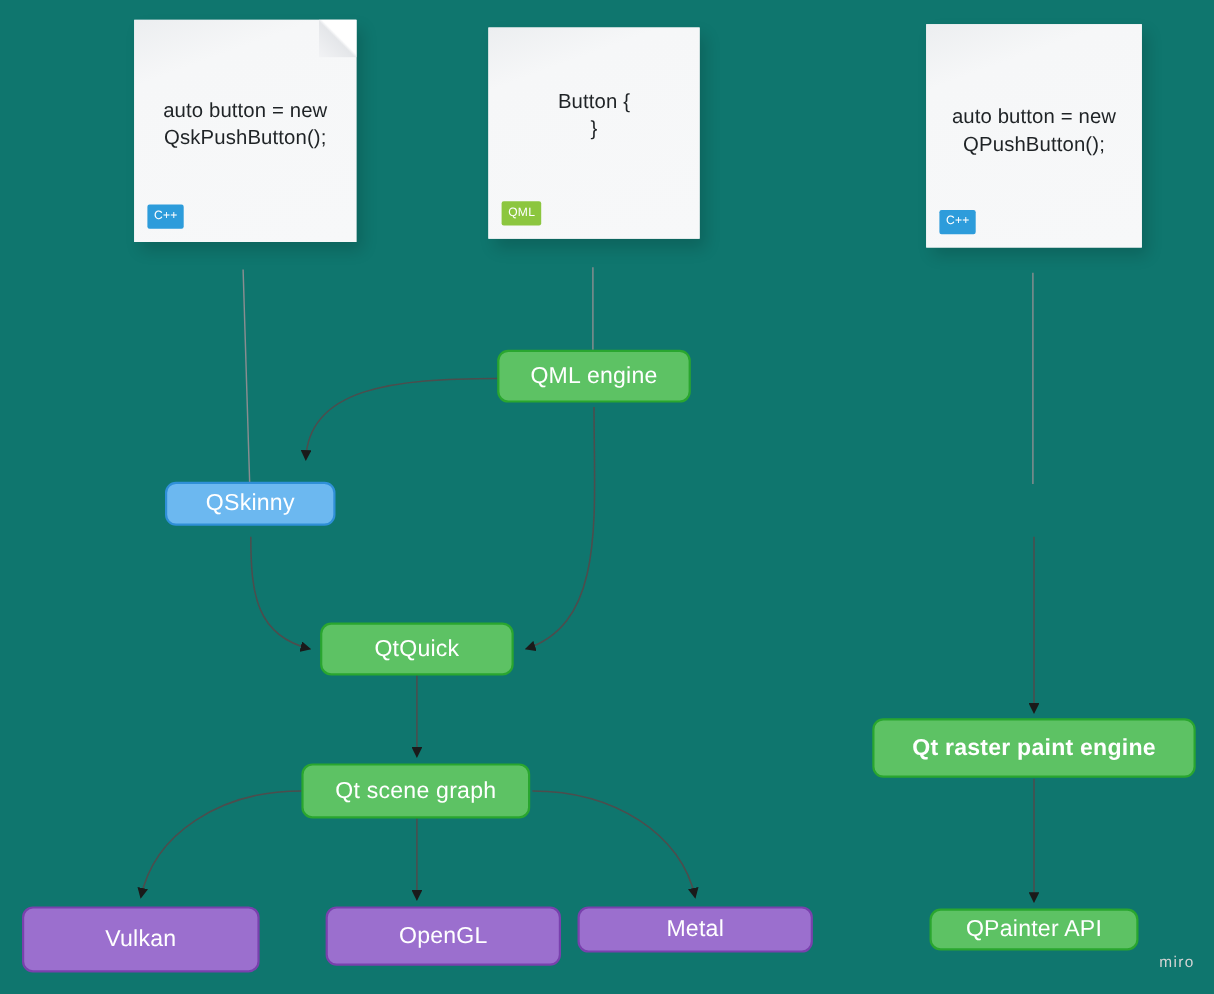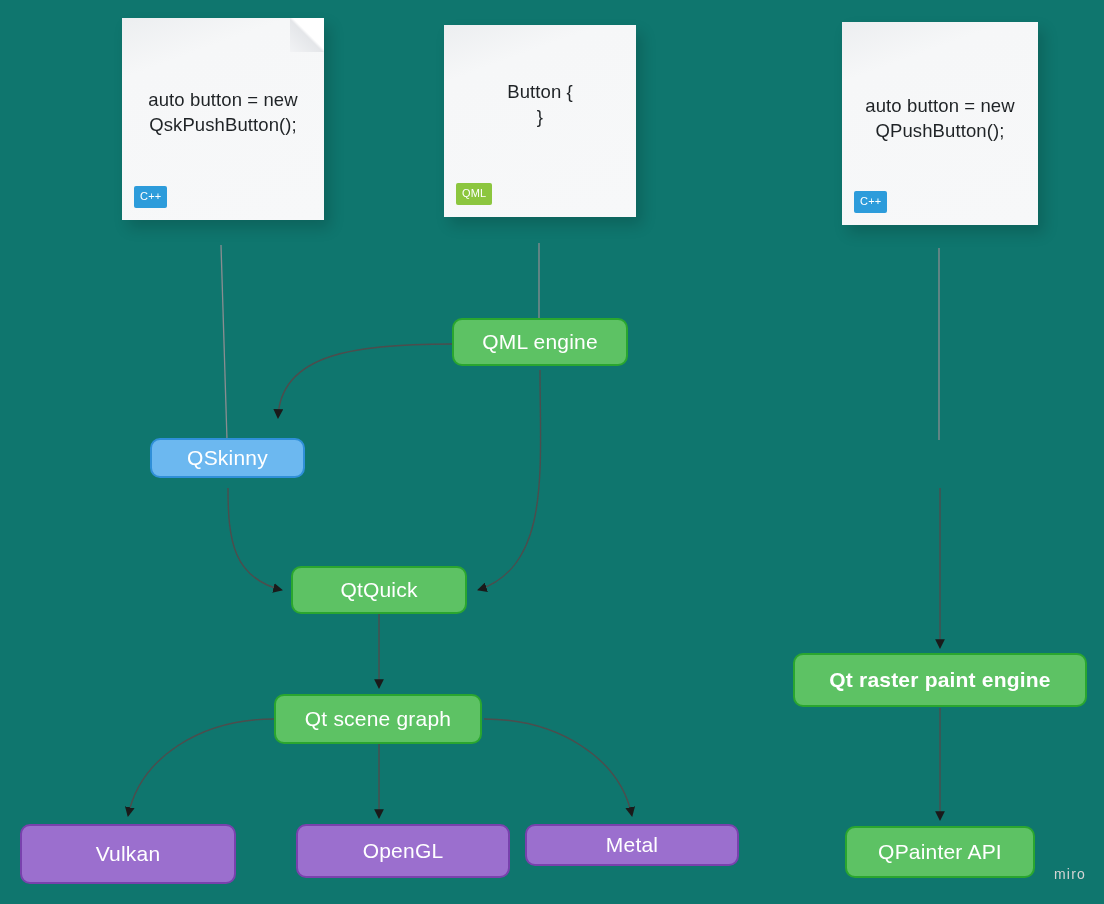--- a/index.html
+++ b/index.html
@@ -195,19 +195,19 @@
 
   <div class="box purple" style="left:525px; top:824px; width:214px; height:42px;">
     <span>Metal</span>
   </div>
 
 
   <div class="box green" style="left:793px; top:653px; width:294px; height:54px;font-weight:bold;">
     <span>Qt raster paint engine</span>
   </div>
 
-  <div class="box green" style="left:845px; top:826px; width:190px; height:52px;">
+  <div class="box green" style="left:845px; top:826px; width:190px; height:38px;">
     <span>QPainter API</span>
   </div>
 
   <div id="watermark">miro</div>
 
 </div>
 
 </body></html>

